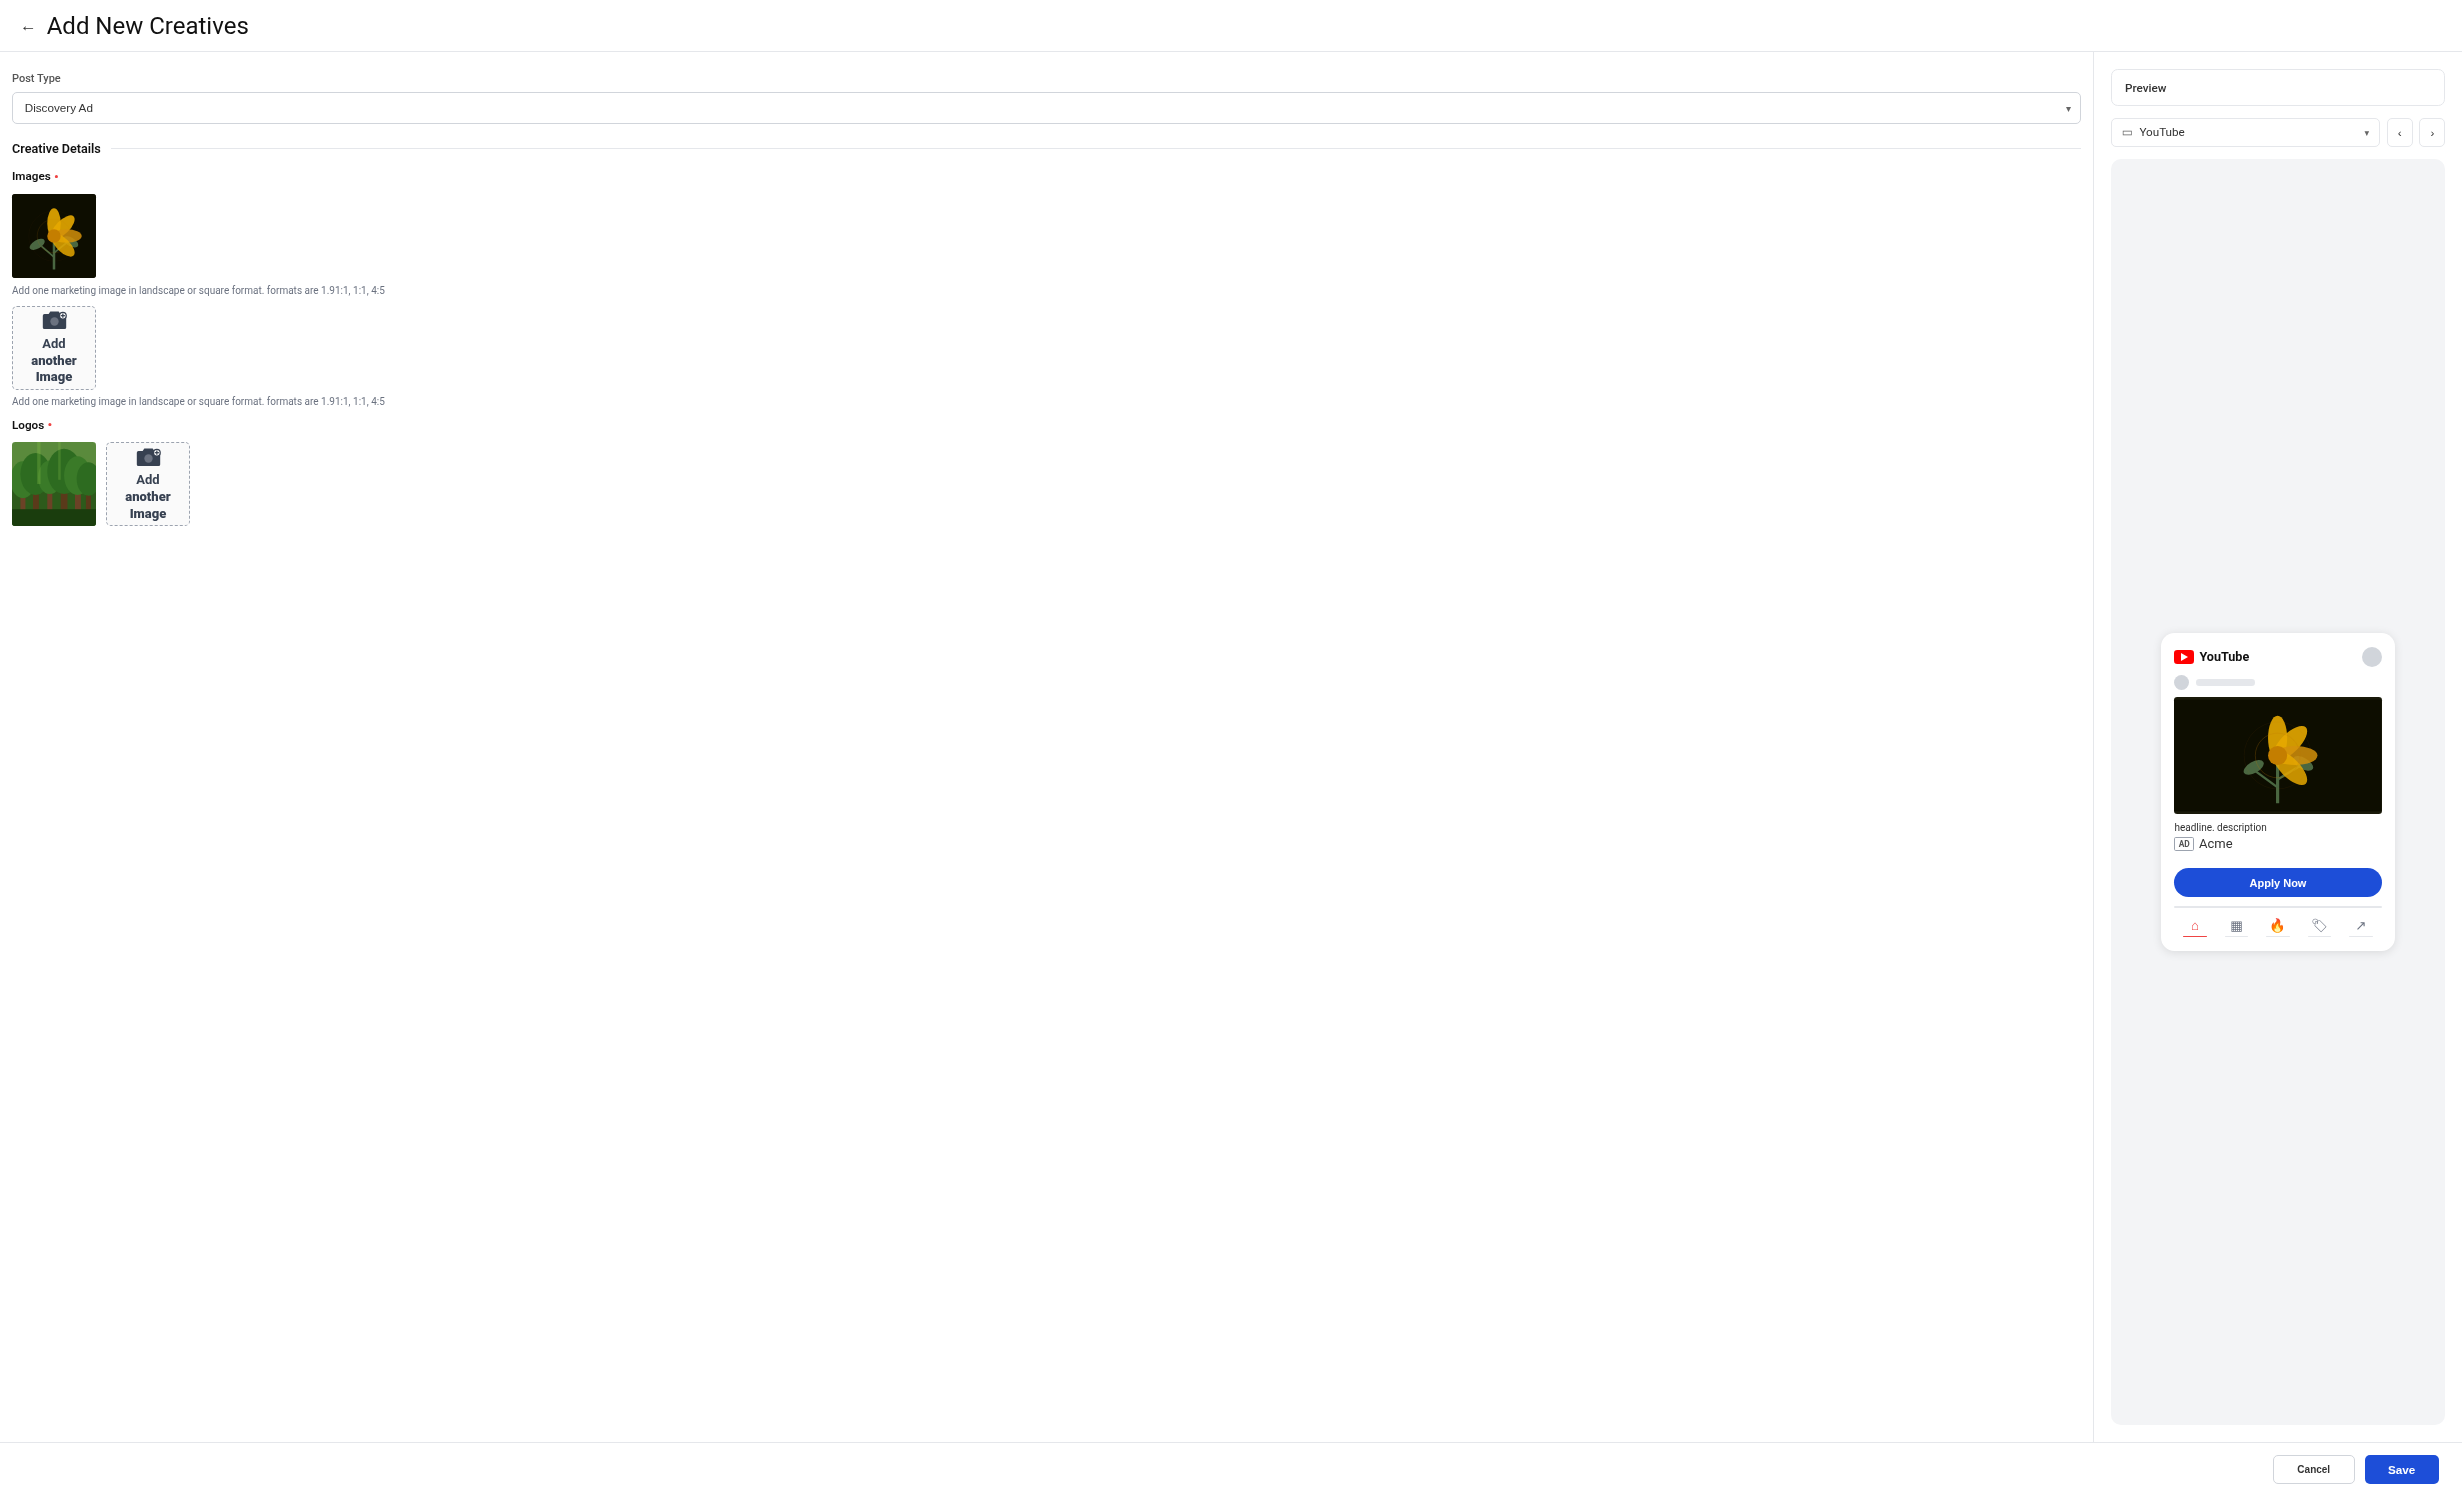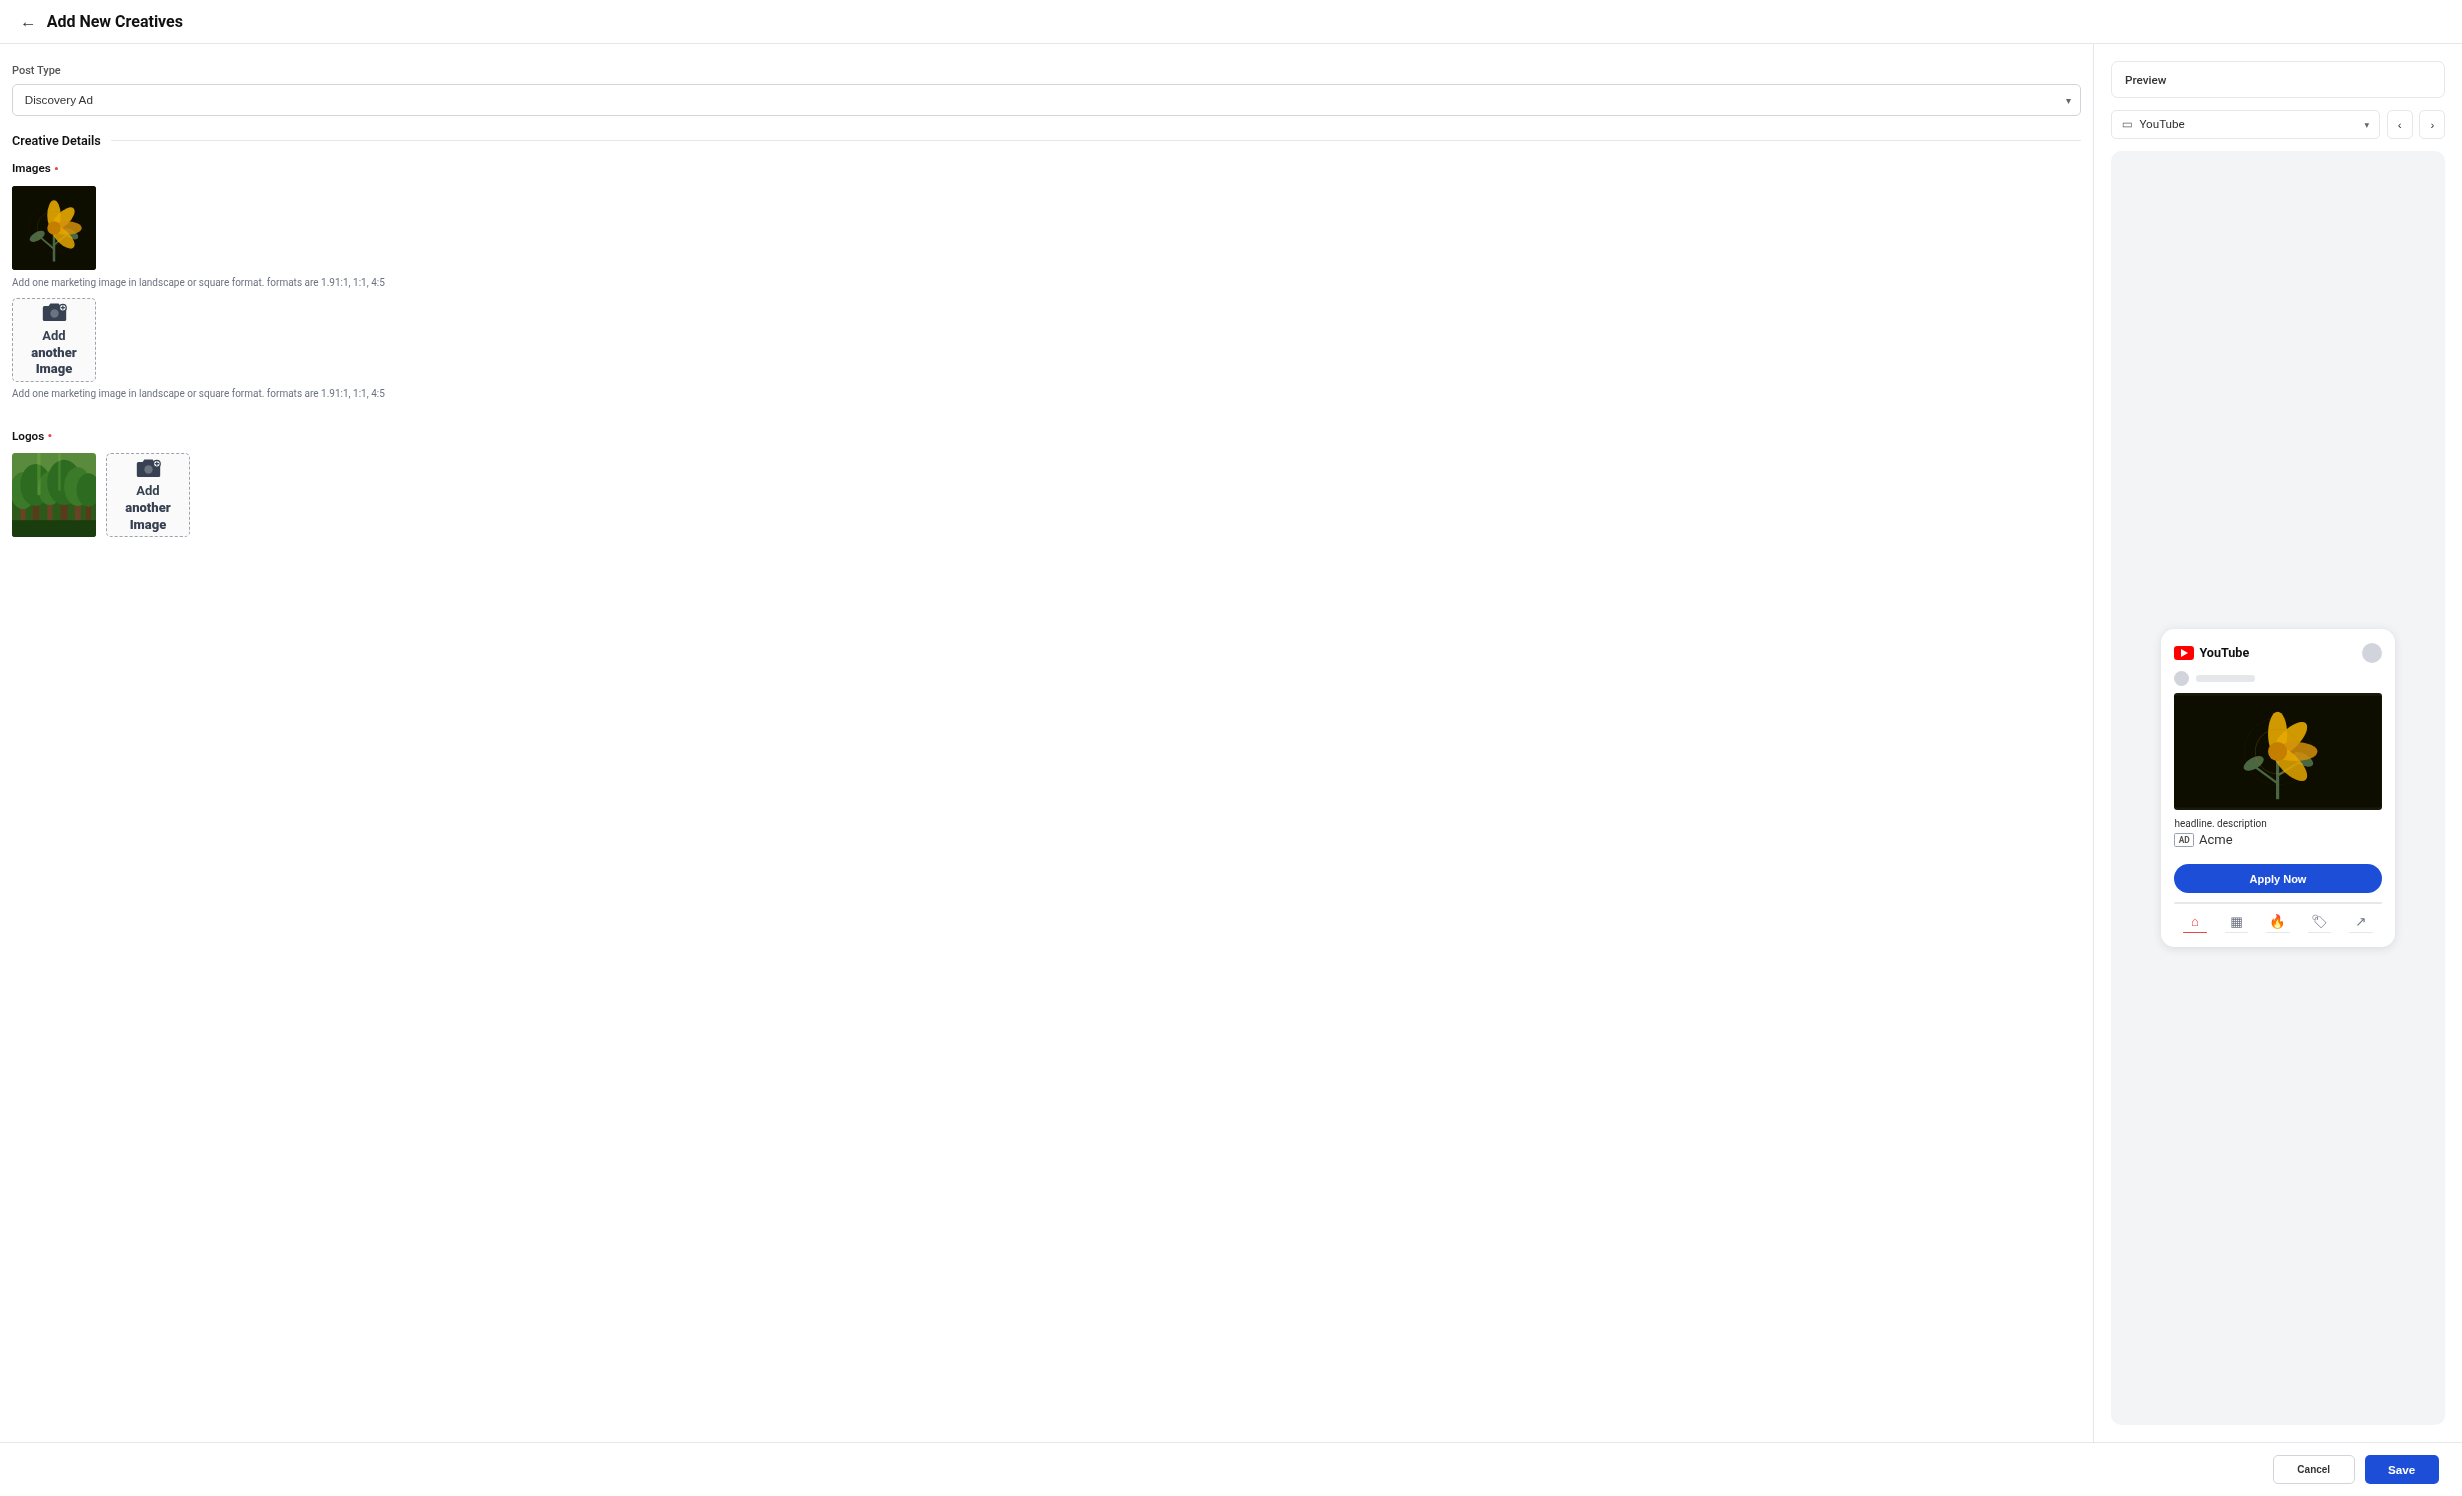--- a/index.html
+++ b/index.html
@@ -25,22 +25,22 @@
     .back-btn {
       background: none;
       border: none;
       cursor: pointer;
       font-size: 16.7px;
       color: #333;
       display: flex;
       align-items: center;
     }
     .page-title {
-      font-size: 16px;
-      font-weight: 700;
+      font-size: 24px;
+      font-weight: 400;
       color: #111;
     }
     .main-content {
       display: flex;
       flex: 1;
       overflow: hidden;
     }
     .left-panel {
       flex: 1;
       padding: 20px 12px;
@@ -147,21 +147,21 @@
       gap: 3.3px;
     }
     .add-image-label {
       font-size: 13px;
       font-weight: 700;
       color: #374151;
       text-align: center;
       line-height: 1.3;
     }
     .logos-section {
-      margin-top: 29px;
+      margin-top: 10px;
     }
     .logos-row {
       display: flex;
       gap: 10px;
       align-items: flex-start;
     }
     .forest-image {
       width: 84px;
       height: 84px;
       border-radius: 3.3px;

